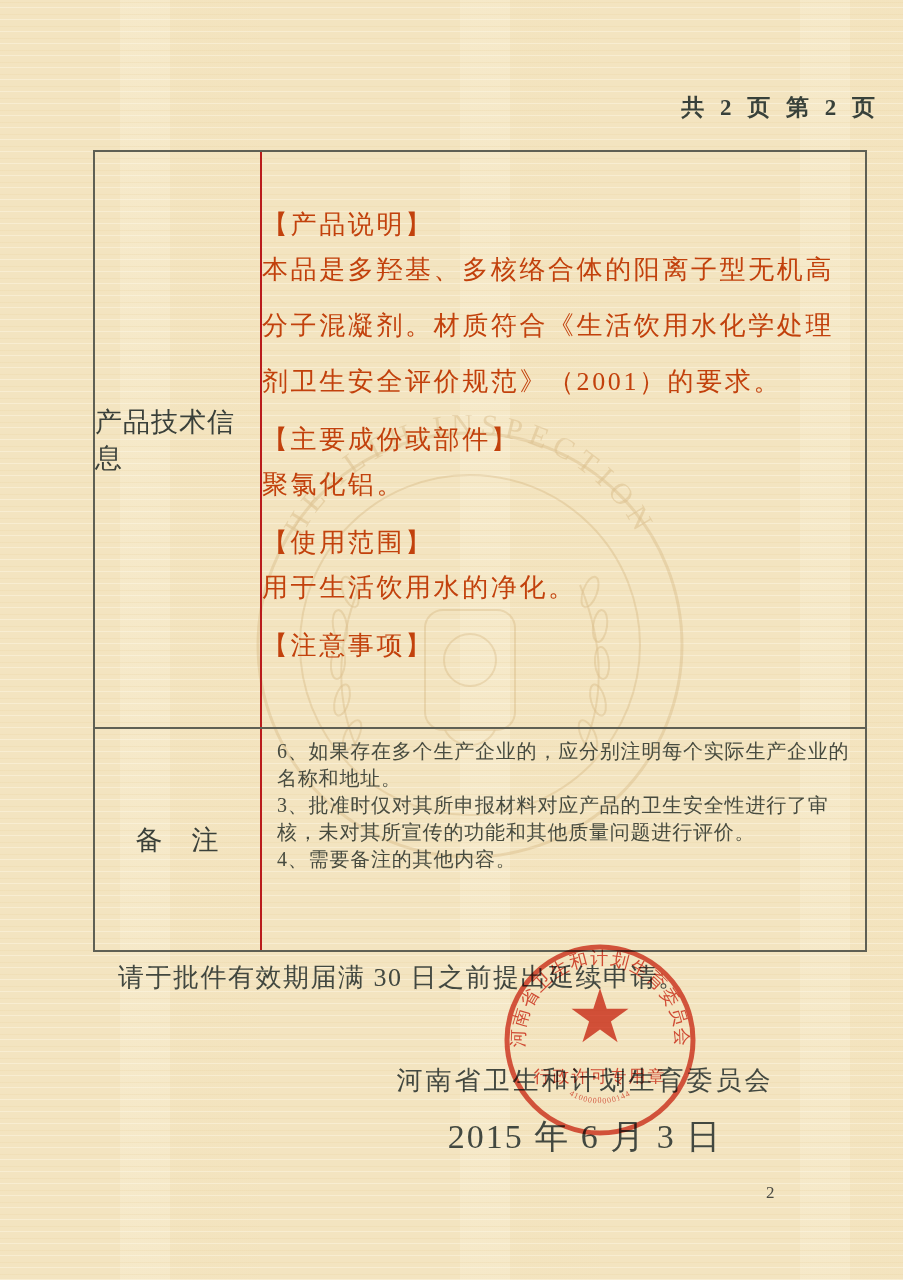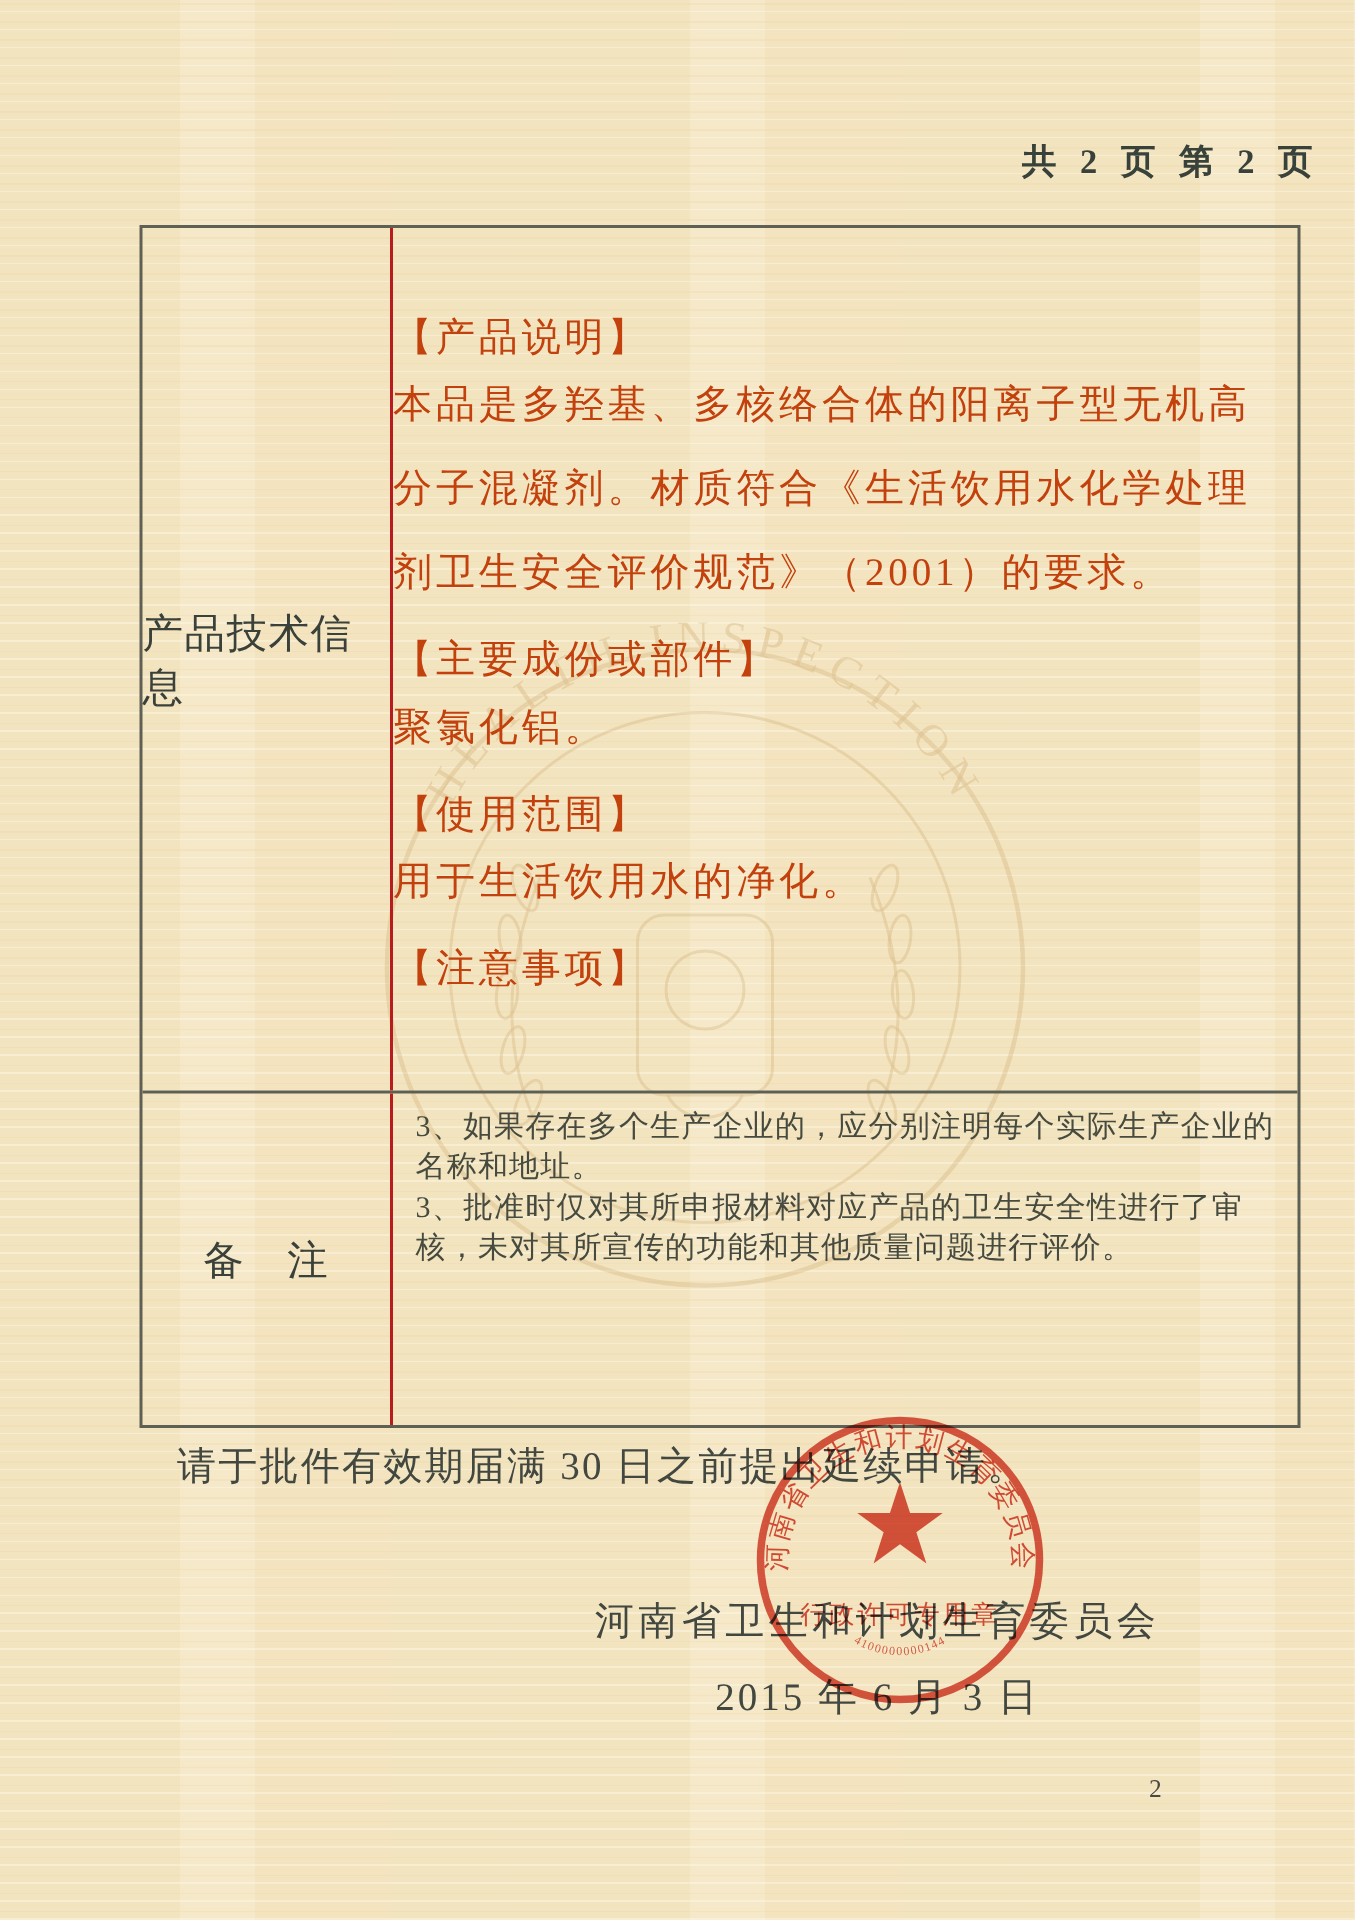--- a/index.html
+++ b/index.html
@@ -47,21 +47,21 @@
   .p-content{ padding:56px 0 0 0; width:597px; font-size:26px; letter-spacing:2.6px; color:#c2410c; }
   .p-head{ line-height:34px; margin-top:13px; }
   .p-body{ line-height:56px; }
 
   .remarks{ padding:9px 8px 0 15px; width:598px; font-size:20px; letter-spacing:0.8px; line-height:27px; color:#474b3f; }
   .remarks p{ margin:0; }
 
   
   .renewal{ left:118px; top:960px; font-size:26px; letter-spacing:1.5px; color:#424840; z-index:1; }
   .issuer{ left:585px; top:1063px; transform:translateX(-50%); font-size:26px; letter-spacing:3px; white-space:nowrap; color:#424840; z-index:1; }
-  .issue-date{ left:585px; top:1114px; transform:translateX(-50%); font-size:26px; letter-spacing:2px; white-space:nowrap; color:#424840; z-index:1; }
+  .issue-date{ left:585px; top:1114px; transform:translateX(-50%); font-size:34px; letter-spacing:2px; white-space:nowrap; color:#424840; z-index:1; }
   .page-number{ left:766px; top:1183px; font-size:17px; color:#4a4a42; }
 
   
   #seal{ left:480px; top:930px; width:240px; height:230px; z-index:3; mix-blend-mode:multiply; opacity:.95; }
   #seal text{ font-family:"Liberation Serif","DejaVu Serif",serif; }
 </style>
 </head>
 <body>
 
 <svg id="watermark" class="abs" viewBox="0 0 460 460" aria-hidden="true">
@@ -107,22 +107,23 @@
         <div class="p-head">【使用范围】</div>
         <div class="p-body">用于生活饮用水的净化。</div>
         <div class="p-head">【注意事项】</div>
       </div>
     </div>
   </div>
   <div class="t-row r2">
     <div class="t-label">备　注</div>
     <div class="t-content">
       <div class="remarks">
-        <p>3、如果存在多个生产企业的，应分别注明每个实际生产企业的名称和地址。</p>
+        <p>6、如果存在多个生产企业的，应分别注明每个实际生产企业的名称和地址。</p>
         <p>3、批准时仅对其所申报材料对应产品的卫生安全性进行了审核，未对其所宣传的功能和其他质量问题进行评价。</p>
+        <p>4、需要备注的其他内容。</p>
       </div>
     </div>
   </div>
 </div>
 
 <div class="abs renewal">请于批件有效期届满 30 日之前提出延续申请。</div>
 <div class="abs issuer">河南省卫生和计划生育委员会</div>
 <div class="abs issue-date">2015 年 6 月 3 日</div>
 <div class="abs page-number">2</div>
 

